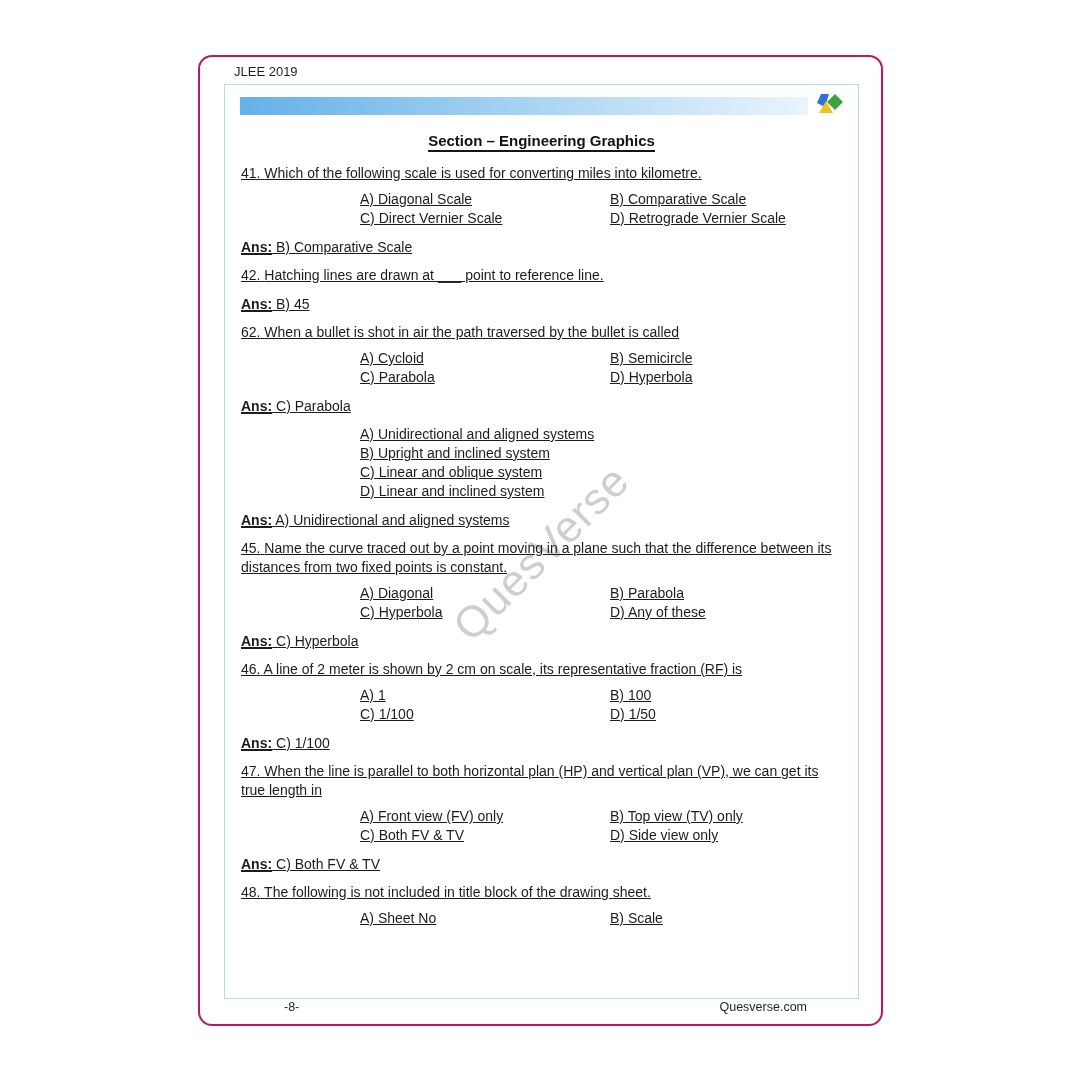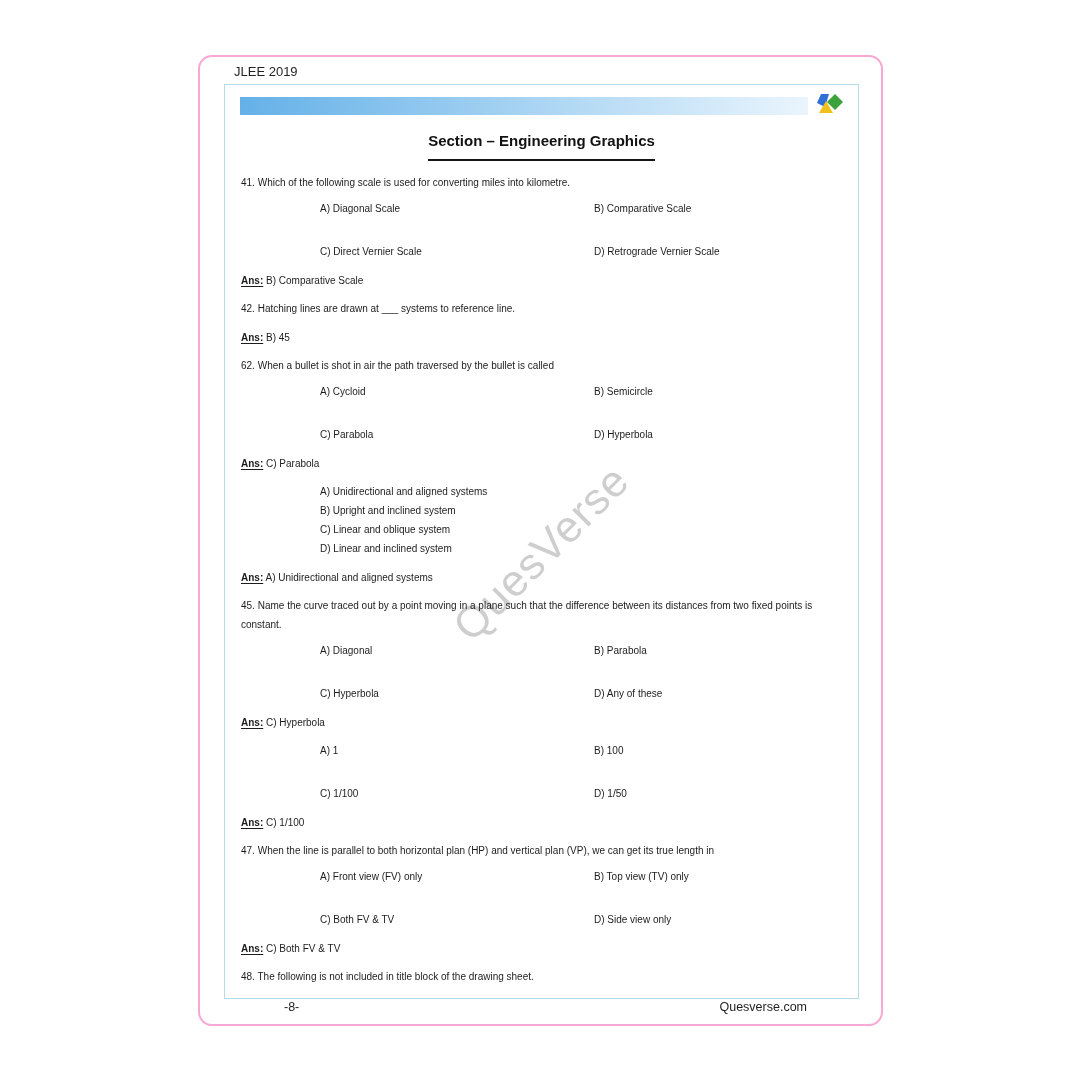--- a/index.html
+++ b/index.html
@@ -10,21 +10,21 @@
     background: #ffffff;
     font-family: "Liberation Sans", sans-serif;
     color: #1c1c1c;
   }
   .card {
     position: absolute;
     left: 198px;
     top: 55px;
     width: 685px;
     height: 971px;
-    border: 2px solid #f9a8d4;
+    border: 2px solid #be185d;
     border-radius: 14px;
     background: #ffffff;
     box-sizing: border-box;
   }
   .exam-label {
     position: absolute;
     left: 34px;
     top: 7px;
     font-size: 13px;
     color: #1f1f1f;
@@ -60,32 +60,33 @@
   }
   .section-title {
     text-align: center;
     margin-top: 15px;
     font-size: 15px;
     font-weight: bold;
     color: #111111;
   }
   .section-title span {
     display: inline-block;
-    padding-bottom: 10px;
+    padding-bottom: 1px;
     border-bottom: 2px solid #151515;
   }
   .content {
     position: relative;
     margin: 12px 16px 0 16px;
-    font-size: 10px;
+    font-size: 14px;
     line-height: 19px;
     z-index: 2;
+    text-decoration: underline;
   }
   .q-text { margin: 0 0 7px 0; }
-  .options { margin-left: 79px; gap: 24px; }
+  .options { margin-left: 119px; }
   .options.two-col {
     display: grid;
     grid-template-columns: 250px 1fr;
   }
   .options.one-col { display: block; }
   .option { line-height: 19px; }
   .ans { margin: 10px 0 9px 0; }
   .ans-label {
     font-weight: bold;
     text-decoration: underline;
@@ -154,21 +155,21 @@
           </div>
     <div class="ans">
       <span class="ans-label">Ans:</span>
       <span>B) Comparative Scale</span>
     </div>
   </div>
 
   <div class="question">
     <div class="q-text">
       <span>42.</span>
-      <span>Hatching lines are drawn at ___ systems to reference line.</span>
+      <span>Hatching lines are drawn at ___ point to reference line.</span>
     </div>
     <div class="ans">
       <span class="ans-label">Ans:</span>
       <span>B) 45</span>
     </div>
   </div>
 
   <div class="question">
     <div class="q-text">
       <span>62.</span>
@@ -210,20 +211,24 @@
             <div class="option">C) Hyperbola</div>
             <div class="option">D) Any of these</div>
           </div>
     <div class="ans">
       <span class="ans-label">Ans:</span>
       <span>C) Hyperbola</span>
     </div>
   </div>
 
   <div class="question">
+    <div class="q-text">
+      <span>46.</span>
+      <span>A line of 2 meter is shown by 2 cm on scale, its representative fraction (RF) is</span>
+    </div>
     <div class="options two-col">
             <div class="option">A) 1</div>
             <div class="option">B) 100</div>
             <div class="option">C) 1/100</div>
             <div class="option">D) 1/50</div>
           </div>
     <div class="ans">
       <span class="ans-label">Ans:</span>
       <span>C) 1/100</span>
     </div>

